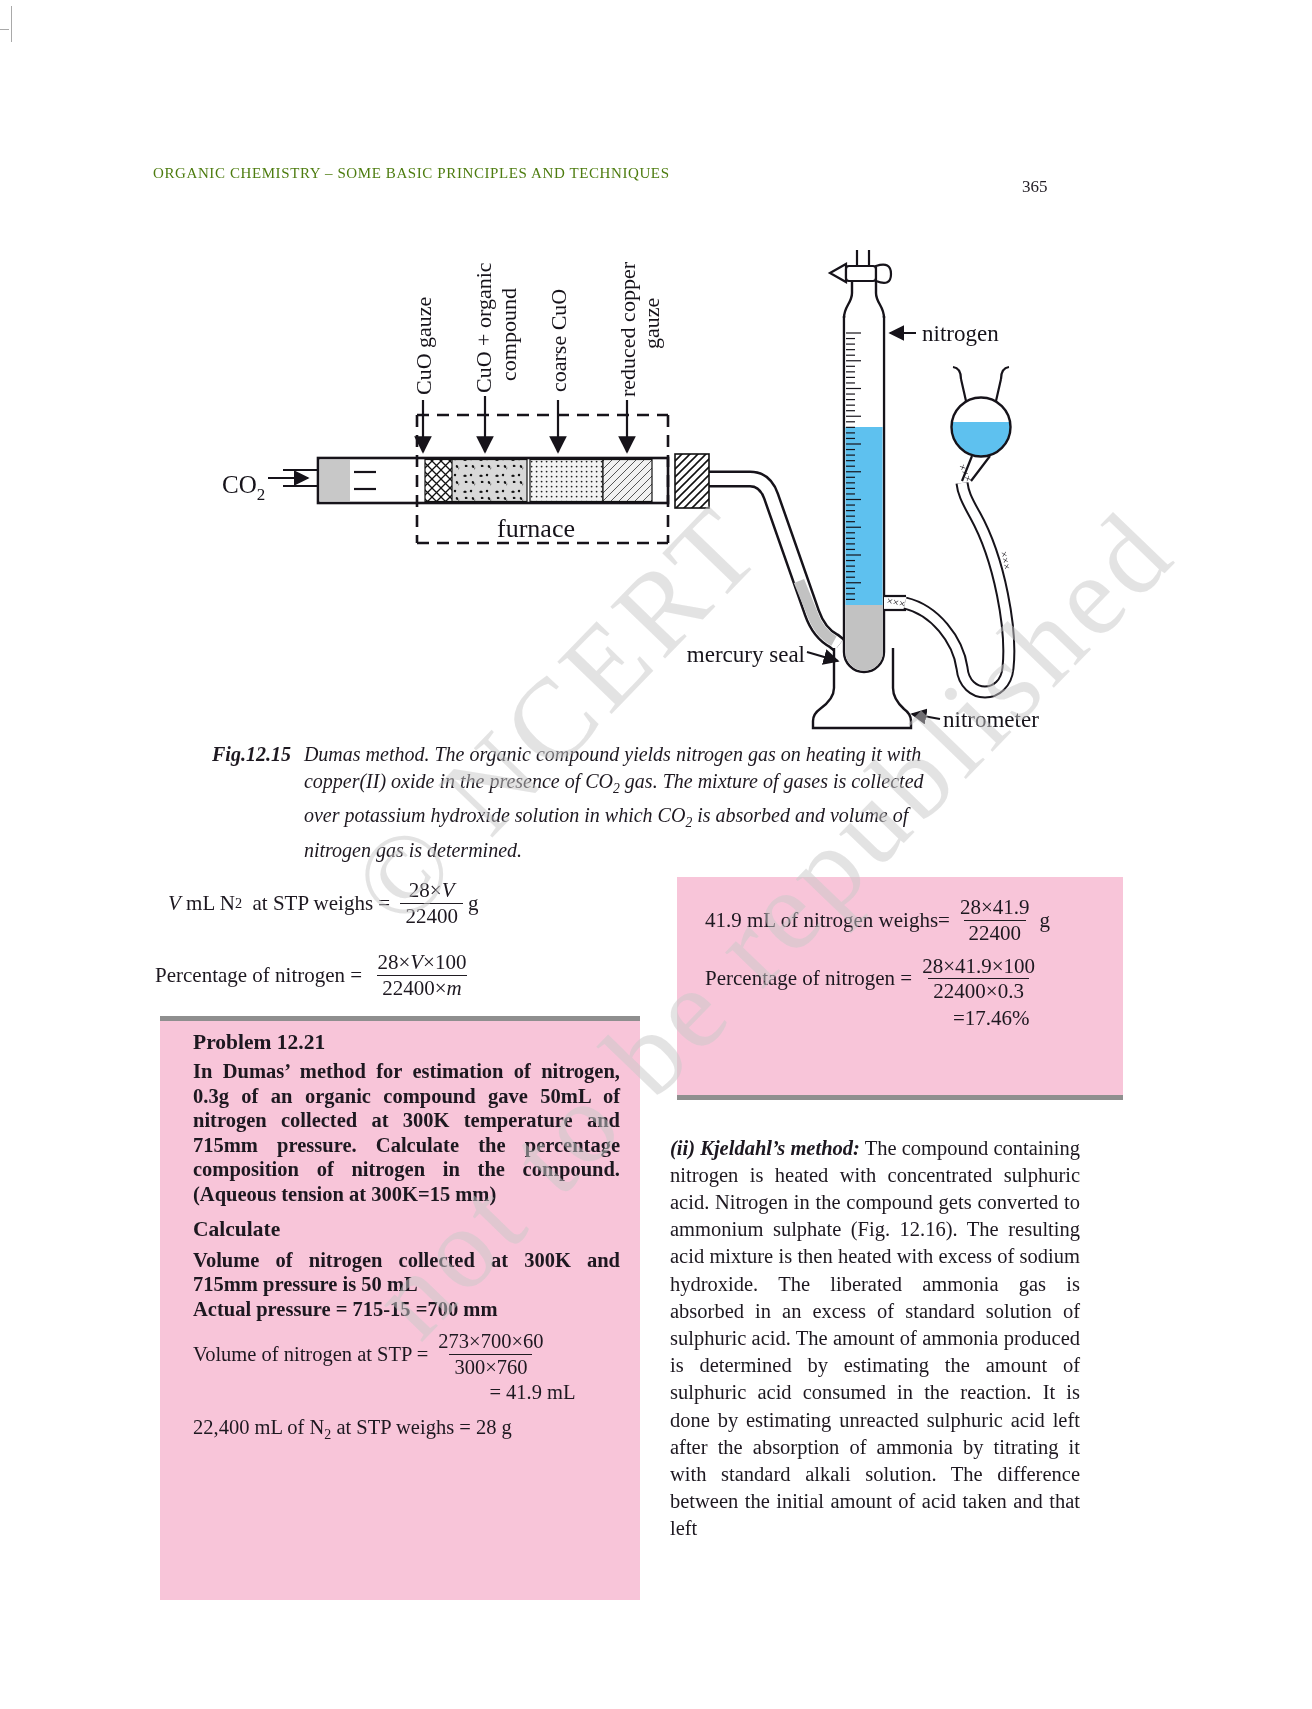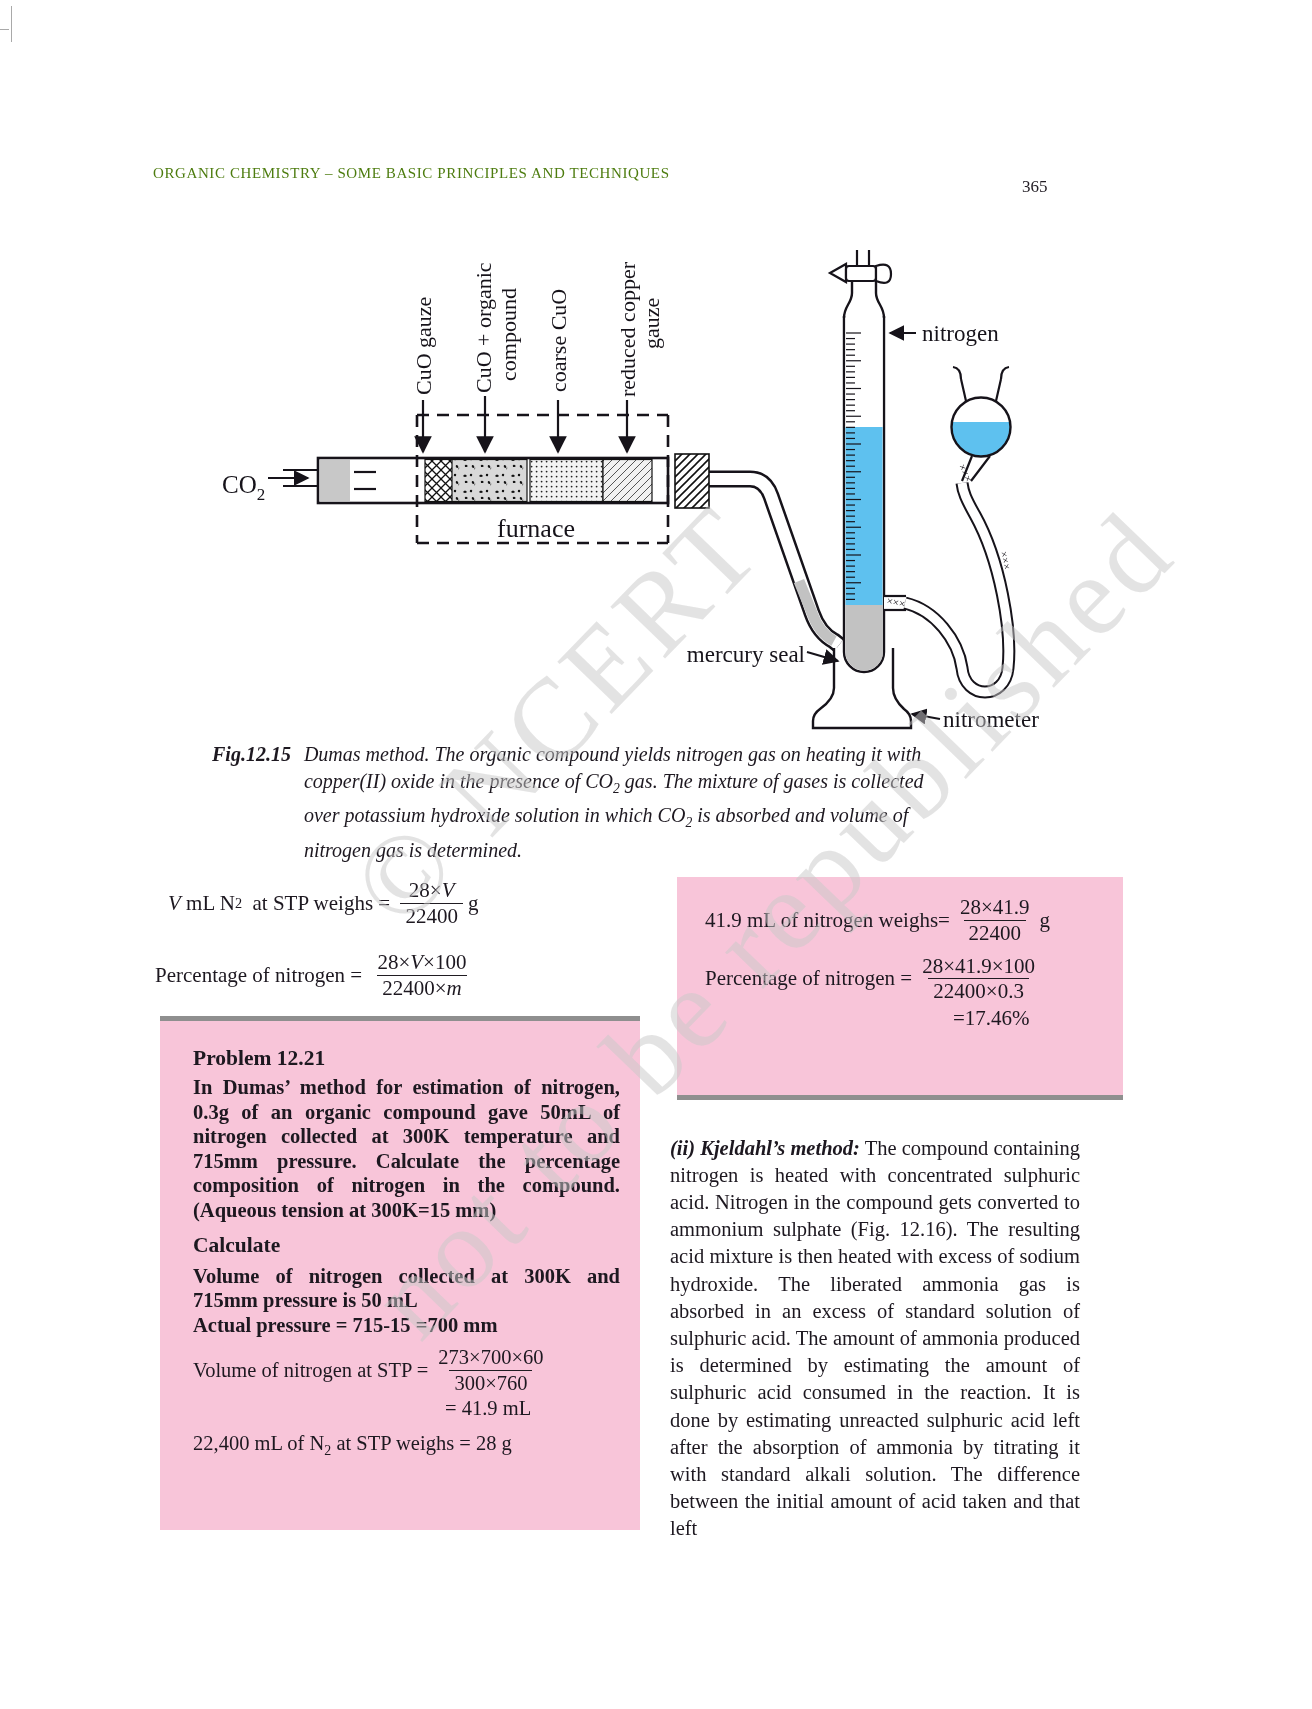--- a/index.html
+++ b/index.html
@@ -23,27 +23,27 @@
 
   .formula{position:absolute;display:flex;align-items:center;font-size:21px;white-space:pre;}
   .frac{display:inline-flex;flex-direction:column;align-items:center;line-height:1.18;margin:0 5px;}
   .fnum{padding:0 5px;}
   .fden{border-top:1.6px solid #201c22;padding:0 5px;}
   .it{font-style:italic;}
   #formula-stp{left:168px;top:878px;}
   #formula-pct{left:155px;top:950px;}
 
   .pinkbox{position:absolute;background:var(--box-pink);}
-  #problem-box{left:160px;top:1016px;width:480px;height:514px;border-top:5px solid var(--rule-gray);
-               box-sizing:border-box;padding:23px 20px 0 33px;font-size:20.5px;}
+  #problem-box{left:160px;top:1016px;width:480px;height:584px;border-top:5px solid var(--rule-gray);
+               box-sizing:border-box;padding:7px 20px 0 33px;font-size:20.5px;}
   #problem-box .btitle{font-weight:bold;font-size:21.5px;margin:2px 0 4px 0;}
   #problem-box p{margin:0;text-align:justify;line-height:24.6px;font-weight:bold;}
   #problem-box .soltitle{font-weight:bold;font-size:21.5px;margin:10px 0 6px 0;}
   .solfrac{display:flex;align-items:center;margin-top:8px;font-size:20.5px;}
-  .solresult{margin:2px 0 0 252px;}
+  .solresult{margin:2px 0 0 252px;text-align:center;}
   .sollast{margin-top:12px;}
 
   #result-box{left:677px;top:877px;width:408px;height:200px;border-bottom:5px solid var(--rule-gray);
               box-sizing:content-box;padding:18px 10px 0 28px;font-size:21px;}
   #result-box .rline{display:flex;align-items:center;}
   #result-box .r2{margin-top:8px;}
   #result-box .r3{margin:2px 0 0 248px;}
 
   #kjeldahl{position:absolute;left:670px;top:1114px;width:410px;font-size:20.5px;
             line-height:27.2px;text-align:justify;}

